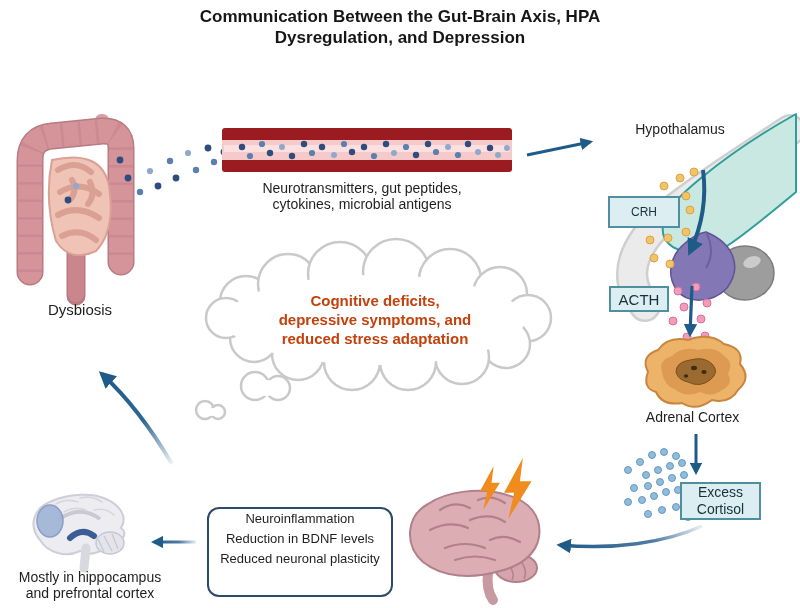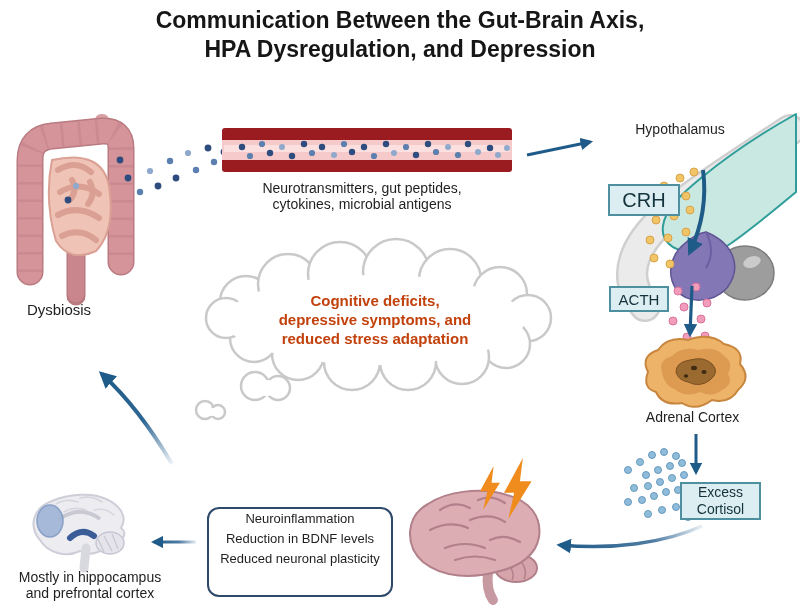--- a/index.html
+++ b/index.html
@@ -2,21 +2,21 @@
 <html style="--arrow: #1f5b88; --label-box-fill: #dceef2; --label-box-border: #4e8fa0; --effects-box-border: #2e4a6b; --bolt: #f08c1e; --vessel-wall: #9a1b20; --vessel-lumen: #f6caca; --molecule-dot-dark: #2e4d7e; --cortisol-dot: #8fbcdb;"><head>
 <meta charset="utf-8">
 <style>
   html,body{margin:0;padding:0;background:#ffffff;}
   body{width:800px;height:608px;position:relative;overflow:hidden;
        font-family:"Liberation Sans", sans-serif;color:#1f1f1f;}
   #stage{position:absolute;inset:0;}
   svg{position:absolute;left:0;top:0;}
   .ovl{position:absolute;}
   .title{top:6px;left:140px;width:520px;text-align:center;
-         font-size:23px;font-weight:bold;color:#161616;line-height:1.25;}
+         font-size:17px;font-weight:bold;color:#161616;line-height:1.25;}
   .lbl{font-size:14px;text-align:center;line-height:1.16;color:#1f1f1f;}
   .tag{background:var(--label-box-fill,#dceef2);
        border:2px solid var(--label-box-border,#4e8fa0);
        display:flex;align-items:center;justify-content:center;
        text-align:center;color:#14323c;box-sizing:border-box;}
   .cloud-text{top:292px;left:275px;width:200px;text-align:center;
        font-weight:bold;font-size:15px;line-height:1.25;color:#c2410c;}
   .effects{top:507px;left:207px;width:186px;height:90px;background:#ffffff;
        border:2px solid var(--effects-box-border,#2e4a6b);border-radius:12px;
        display:flex;flex-direction:column;justify-content:flex-start;
@@ -281,27 +281,27 @@
       <path d="M 64,512 Q 74,506 86,510"></path>
       <path d="M 94,510 Q 106,507 114,515"></path>
     </g>
     <ellipse cx="50" cy="521" rx="13" ry="16" fill="#9fb4d6" stroke="#7e97c2" stroke-width="1.5" opacity="0.9"></ellipse>
     <path d="M 70,538 Q 82,527 94,536" fill="none" stroke="#3a5d97" stroke-width="6" stroke-linecap="round"></path>
   </g>
 </svg>
 
 <div class="ovl title">Communication Between the Gut-Brain Axis, HPA Dysregulation, and Depression</div>
 
-<div class="ovl lbl" style="top:301px;left:4px;width:110px;font-size:15px;">Dysbiosis</div>
+<div class="ovl lbl" style="top:301px;left:25px;width:110px;font-size:15px;">Dysbiosis</div>
 
 <div class="ovl lbl" style="top:180px;left:237px;width:250px;">Neurotransmitters, gut peptides, cytokines, microbial antigens</div>
 
 <div class="ovl lbl" style="top:121px;left:600px;width:160px;">Hypothalamus</div>
 
-<div class="ovl tag" style="top:184px;left:608px;width:72px;height:32px;font-size:20px;">CRH</div>
+<div class="ovl tag" style="top:196px;left:608px;width:72px;height:32px;font-size:12px;">CRH</div>
 
 
 <div class="ovl tag" style="top:286px;left:609px;width:60px;height:26px;font-size:15px;">ACTH</div>
 
 <div class="ovl lbl" style="top:409px;left:630px;width:125px;">Adrenal Cortex</div>
 
 <div class="ovl tag" style="top:482px;left:680px;width:81px;height:38px;font-size:14px;line-height:1.2;padding:8px;">Excess Cortisol</div>
 
 <div class="ovl cloud-text">Cognitive deficits, depressive symptoms, and reduced stress adaptation</div>
 

